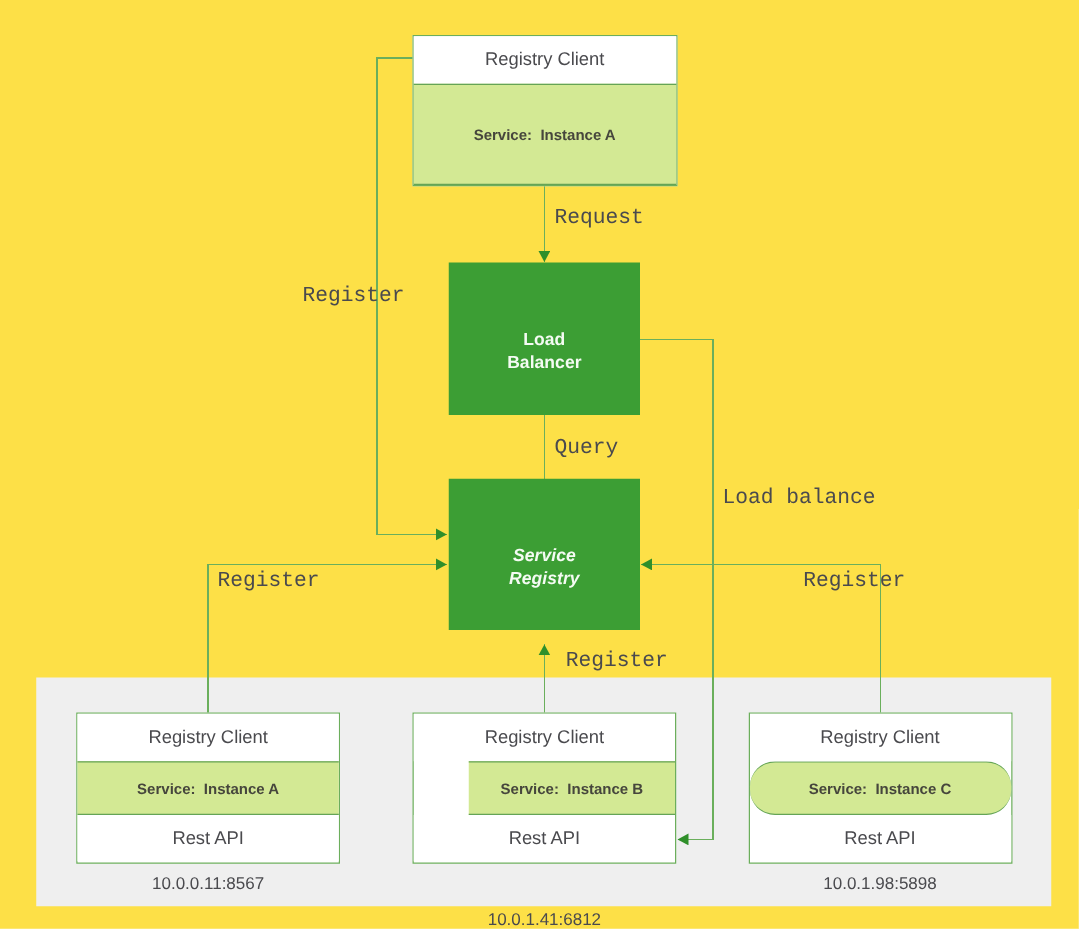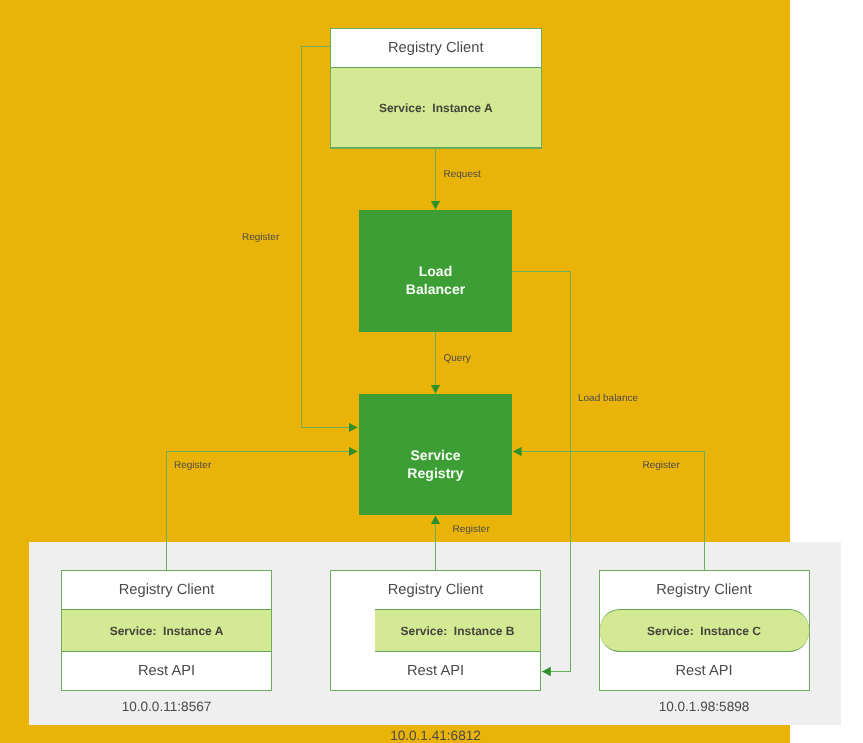--- a/index.html
+++ b/index.html
@@ -1,39 +1,39 @@
 <!DOCTYPE html>
 <html><head>
 <meta charset="utf-8">
 <title>Service Registry Diagram</title>
 <style>
   html,body{margin:0;padding:0;background:#ffffff;}
   body{width:863px;height:743px;overflow:hidden;
        font-family:"Liberation Sans",sans-serif;
        -webkit-font-smoothing:antialiased;
        text-rendering:geometricPrecision;}
-  #stage{position:relative;width:790px;height:743px;background:#eab308;}
+  #stage{position:relative;width:863px;height:743px;background:#fde047;}
 
   .gray-panel{position:absolute;background:#efefef;}
 
   svg#edges{position:absolute;left:0;top:0;width:863px;height:743px;
             pointer-events:none;}
 
   .node{position:absolute;box-sizing:border-box;
         border:1px solid #6cae5c;background:#fff;}
   .cell{box-sizing:border-box;display:flex;align-items:center;
         justify-content:center;text-align:center;}
   .cell-white{background:#fff;color:#4a4a4e;font-size:14.7px;padding-top:1px;}
   .cell-green{background:#d3e994;color:#46463c;font-size:12px;font-weight:bold;white-space:pre;padding-top:2px;
               border-top:1px solid #64a456;border-bottom:1px solid #64a456;}
   .solid-node{position:absolute;box-sizing:border-box;background:#3c9e34;
               color:#f4fbf3;display:flex;align-items:center;justify-content:center;
               text-align:center;font-size:14px;font-weight:bold;line-height:17.5px;letter-spacing:0.05px;padding-top:20px;}
   .addr{position:absolute;text-align:center;color:#4a4a4e;font-size:13.6px;line-height:13px;}
-  .elabel{position:absolute;color:#4a4a4e;font-size:10px;white-space:nowrap;line-height:14px;}
+  .elabel{position:absolute;color:#4a4a4e;font-size:17px;white-space:nowrap;line-height:14px;font-family:Liberation Mono, monospace;}
 </style>
 </head>
 <body>
 
 <div id="stage">
 
   <div class="gray-panel" style="left:29px;top:542px;width:812px;height:183px;"></div>
 
   <svg id="edges" viewBox="0 0 863 743">
     <defs>
@@ -64,21 +64,21 @@
     <div class="cell cell-green" style="height:81.5px;">Service:  Instance A</div>
   </div>
 
   <div class="solid-node" style="left:359px;top:210px;width:153px;height:121.5px;">
     <div>
       <div>Load</div>
       <div>Balancer</div>
     </div>
   </div>
 
-  <div class="solid-node" style="left:359px;top:394px;width:153px;height:121px;">
+  <div class="solid-node" style="left:359px;top:383px;width:153px;height:121px;font-style:italic;">
     <div>
       <div>Service</div>
       <div>Registry</div>
     </div>
   </div>
 
   <div class="elabel" style="left:242px;top:230.5px;">Register</div>
   <div class="elabel" style="left:443.5px;top:168.2px;">Request</div>
   <div class="elabel" style="left:443.5px;top:351.6px;">Query</div>
   <div class="elabel" style="left:578px;top:392px;">Load balance</div>

